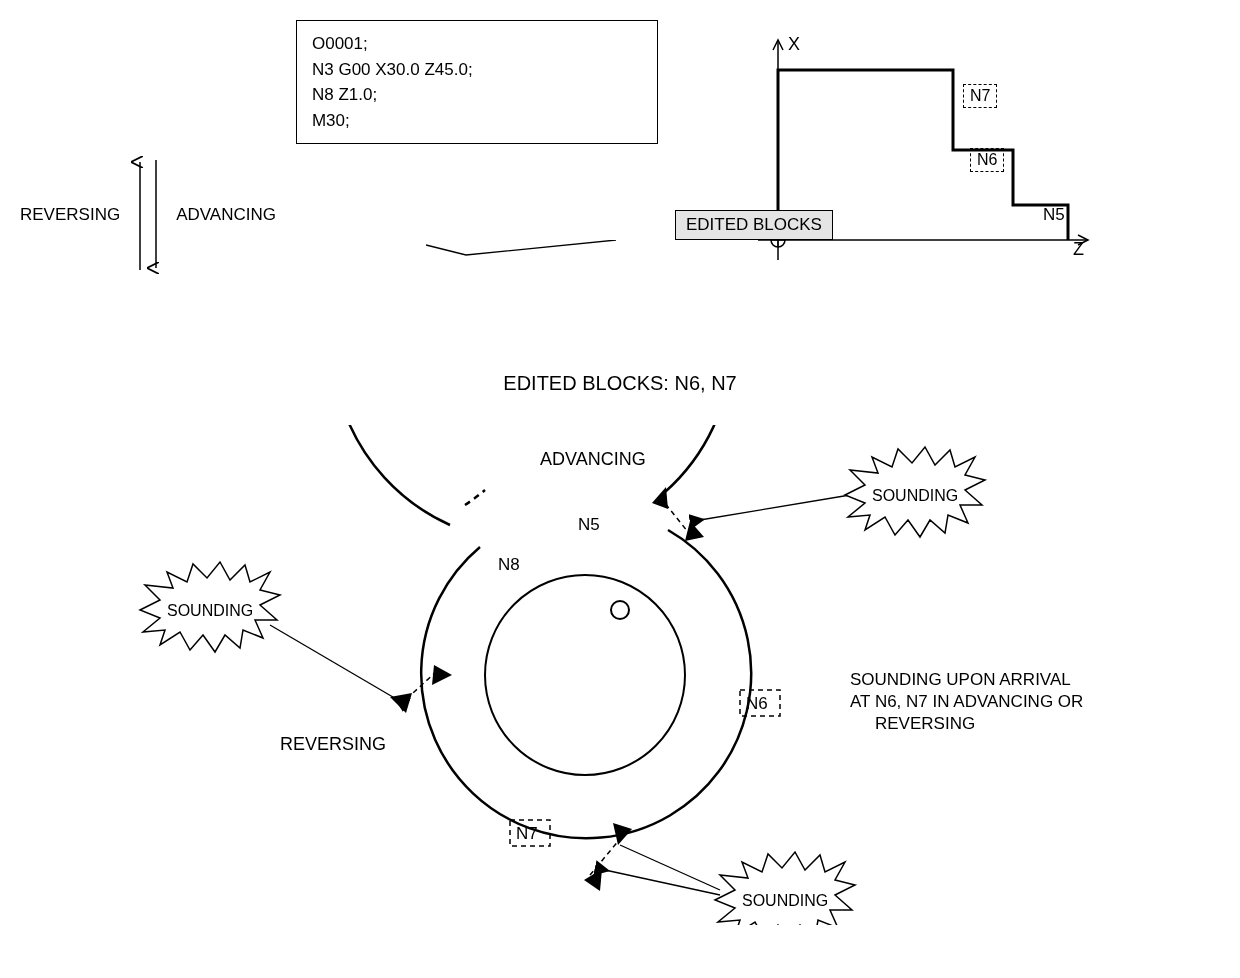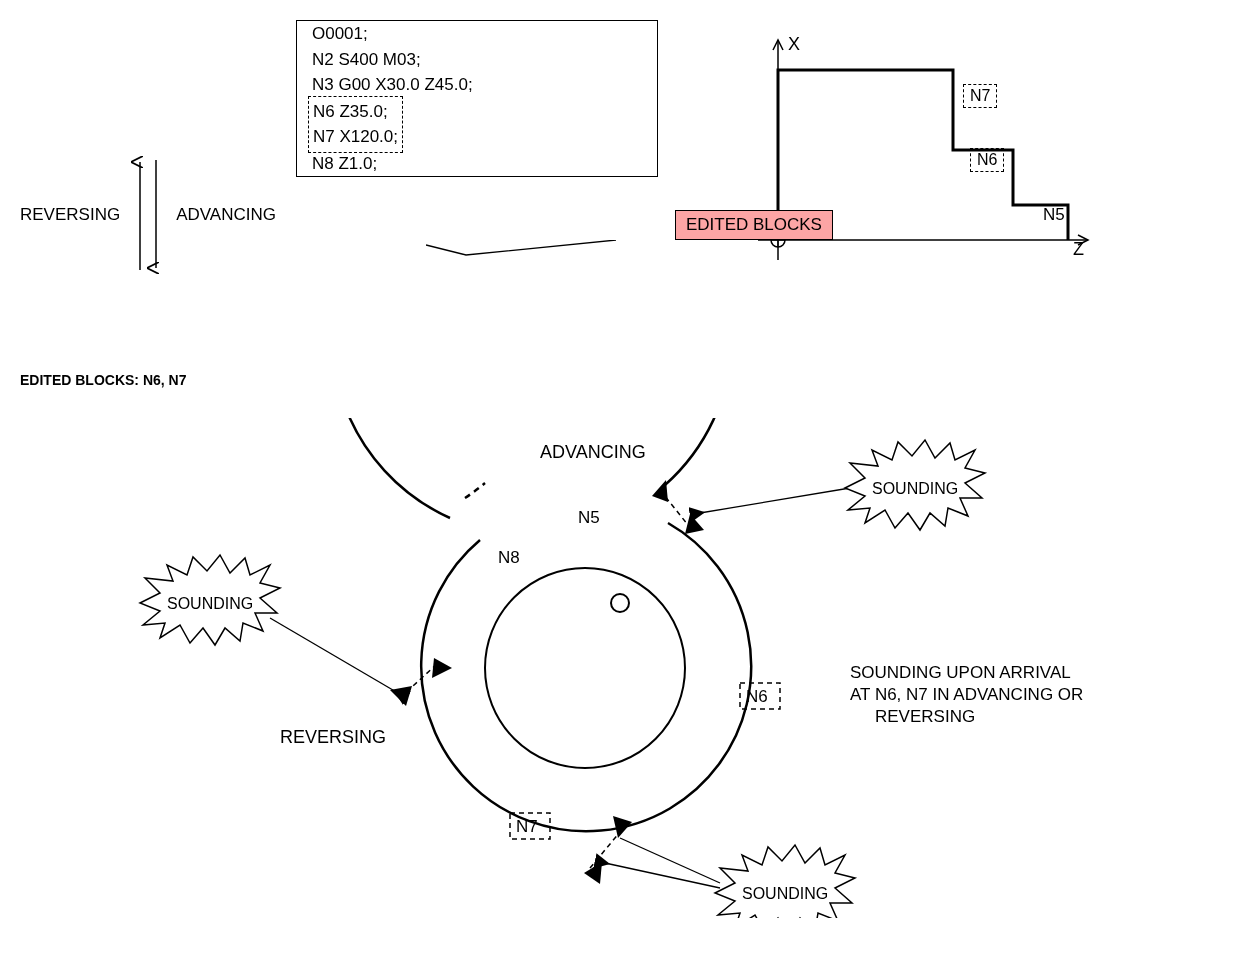--- a/index.html
+++ b/index.html
@@ -25,50 +25,50 @@
     margin-top: 130px;
   }
   .arrows-section span {
     font-size: 17px;
   }
   .code-wrapper {
     position: relative;
   }
   .code-box {
     border: 1.5px solid #000;
-    padding: 0 15px;
+    padding: 10px 15px;
     width: 330px;
     line-height: 1.5;
     font-size: 17px;
     position: relative;
   }
   .edited-box {
     border: 1.5px dashed #000;
     padding: 2px 4px;
     display: inline-block;
     margin: -2px -4px;
   }
   .callout-box {
     position: absolute;
     right: -175px;
     top: 190px;
     border: 1.5px solid #000;
     padding: 4px 10px;
-    background: #fca5a5;
+    background: #e5e5e5;
     font-size: 17px;
   }
   .dashed-box {
     border: 1.5px dashed #000;
     padding: 2px 6px;
     display: inline-block;
   }
   .caption {
-    font-size: 14px;
+    text-align: center;
+    font-size: 20px;
     margin: 20px 0 30px 0;
-    font-weight: bold;
   }
   .dial-section {
     position: relative;
     height: 500px;
   }
 </style>
 </head>
 <body>
 
 <div class="top-section">
@@ -86,27 +86,23 @@
       </defs>
       <line x1="10" y1="120" x2="10" y2="12" stroke="#000" stroke-width="1.5" marker-end="url(#ah-up)"></line>
       <line x1="26" y1="10" x2="26" y2="118" stroke="#000" stroke-width="1.5" marker-end="url(#ah-down)"></line>
     </svg>
     <span>ADVANCING</span>
   </div>
 
   <div class="code-wrapper">
     <div class="code-box">
       <div>O0001;</div>
-      <div>N2 S400 M03;</div>
       <div>N3 G00 X30.0 Z45.0;</div>
-      <div class="edited-box">
-        <div>N6 Z35.0;</div>
-        <div>N7 X120.0;</div>
-      </div>
       <div>N8 Z1.0;</div>
+      <div>M30;</div>
     </div>
     <div class="callout-box">
       <span>EDITED BLOCKS</span>
     </div>
 
     <svg style="position:absolute; left:130px; top:220px; pointer-events:none;" width="200" height="30">
       <path d="M0,5 L40,15 L190,0" fill="none" stroke="#000" stroke-width="1.3"></path>
     </svg>
   </div>
 

